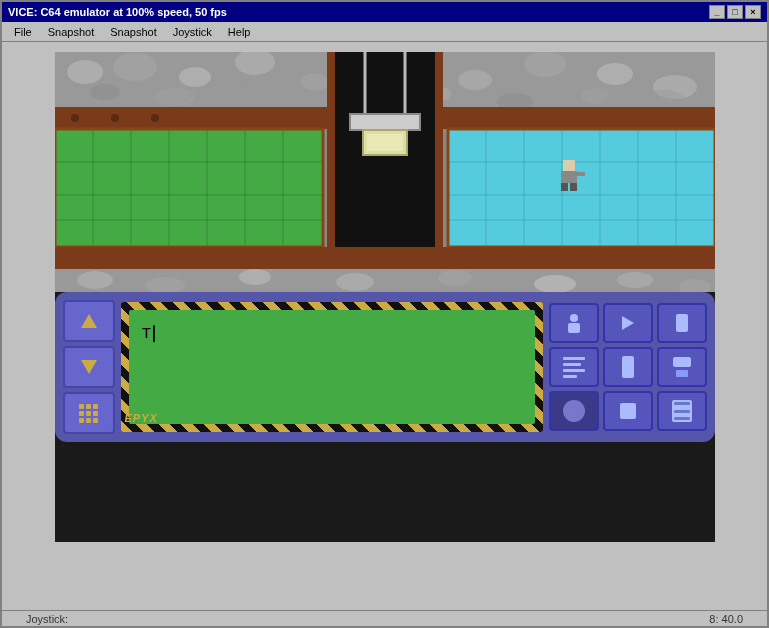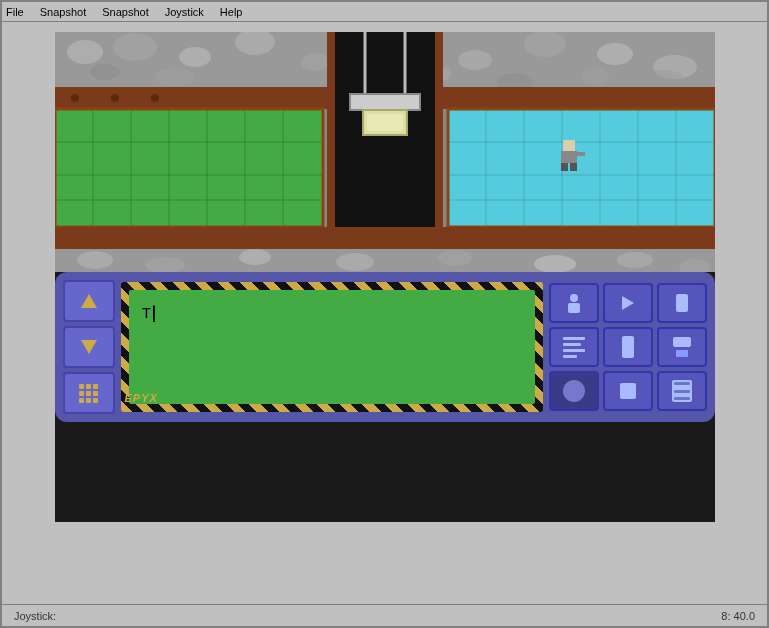--- a/index.html
+++ b/index.html
@@ -51,21 +51,21 @@
       align-items: center;
       justify-content: center;
       cursor: pointer;
       color: black;
     }
 
     
     .menu-bar {
       background: #c0c0c0;
       border-bottom: 1px solid #808080;
-      padding: 2px 0;
+      padding: 2px 8px;
       display: flex;
       gap: 8px;
       height: 20px;
       align-items: center;
       flex-shrink: 0;
     }
 
     .menu-item {
       padding: 1px 4px;
       cursor: pointer;
@@ -200,26 +200,26 @@
       left: 70px;
       color: #ccaa44;
       font-size: 11px;
       font-weight: bold;
       font-style: italic;
       letter-spacing: 1px;
     }
 
     
     .status-bar {
-      height: 22px;
+      height: 16px;
       background: #c0c0c0;
       border-top: 1px solid #808080;
       display: flex;
       align-items: center;
-      padding: 0 12px;
+      padding: 0 24px;
       flex-shrink: 0;
       justify-content: space-between;
     }
 
     .status-text {
       font-size: 11px;
       color: #333;
     }
 
     .status-right {
@@ -316,20 +316,28 @@
     .btn-yellow-rect {
       background: #ccaa44;
       border-radius: 2px;
     }
   </style>
 </head>
 <body>
 
 <div class="window">
 
+  <div class="title-bar">
+    <span>VICE: C64 emulator at 100% speed, 50 fps</span>
+    <div class="title-bar-buttons">
+      <div class="title-btn">_</div>
+      <div class="title-btn">□</div>
+      <div class="title-btn">×</div>
+    </div>
+  </div>
 
   <div class="menu-bar">
     <span class="menu-item">File</span>
     <span class="menu-item">Snapshot</span>
     <span class="menu-item">Snapshot</span>
     <span class="menu-item">Joystick</span>
     <span class="menu-item">Help</span>
   </div>
 
   <div class="content-area">

